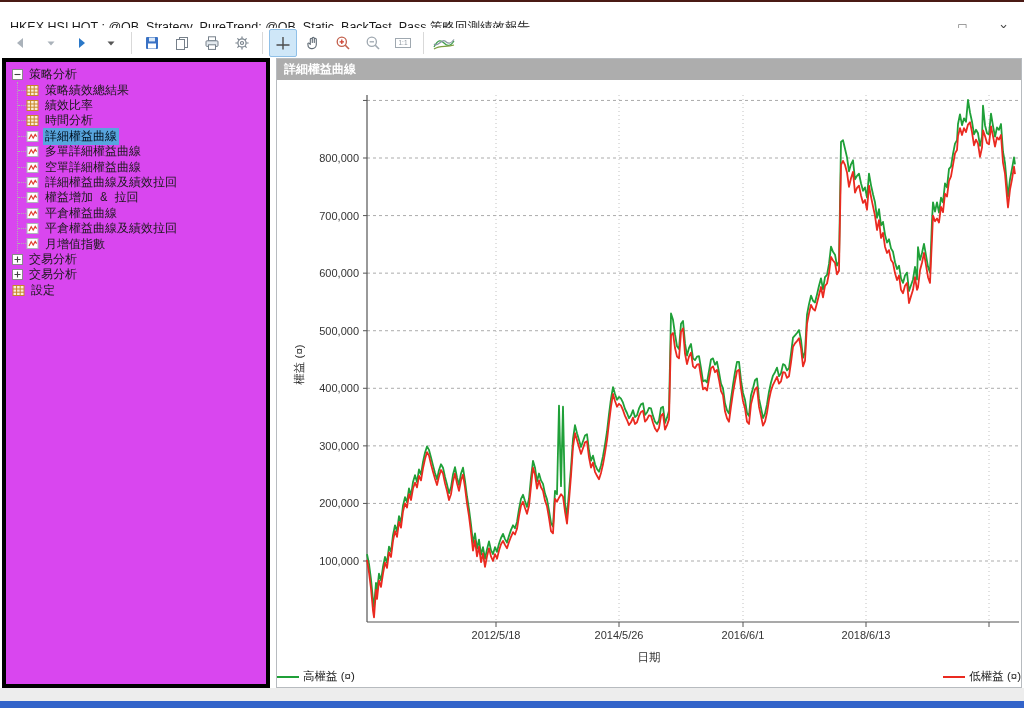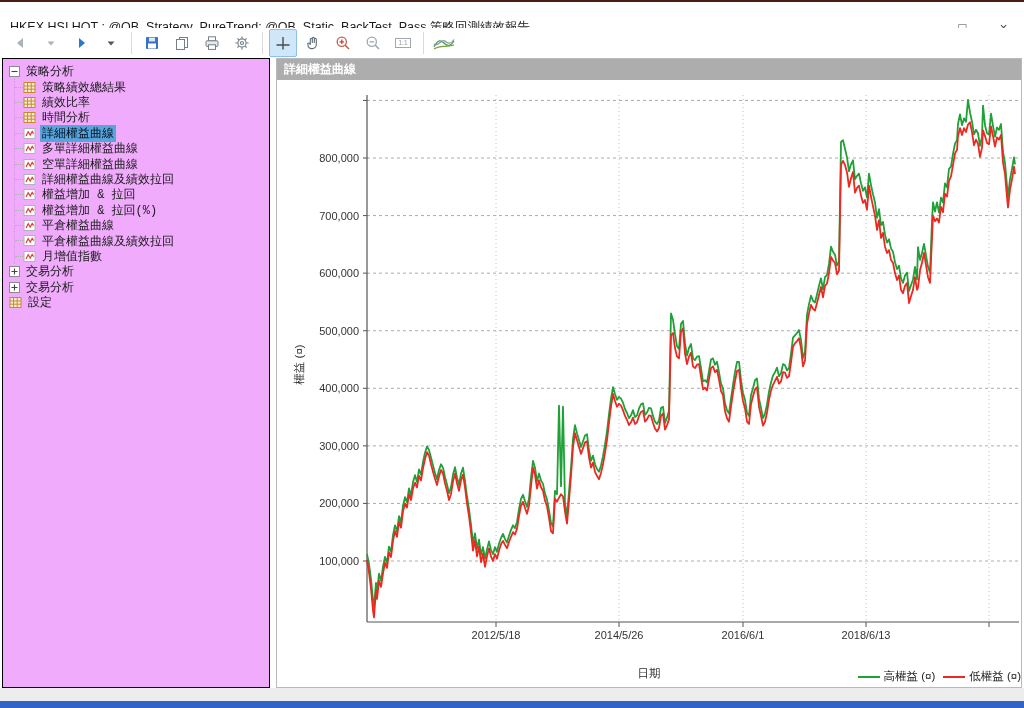--- a/index.html
+++ b/index.html
@@ -15,32 +15,32 @@
   
   .toolbar{position:absolute;left:0;top:28px;width:1024px;height:30px;background:#ffffff;
            display:flex;align-items:center;padding-left:6px;box-sizing:border-box;}
   .tbgroup{display:flex;align-items:center;}
   .tbsep{width:1px;height:22px;background:#d9d9d9;margin:0 5px;}
   .tbbtn{width:26px;height:26px;display:flex;align-items:center;justify-content:center;
          border:1px solid transparent;border-radius:2px;margin:0 1px;}
   .tbbtn.active{background:#cfe7f8;border-color:#8fc0e8;}
   .tbbtn svg{display:block;}
   
-  .sidebar{position:absolute;left:2px;top:58px;width:268px;height:630px;background:#f0abfc;
-           border:1px solid #000000;box-sizing:border-box;overflow:hidden;}
+  .sidebar{position:absolute;left:2px;top:58px;width:268px;height:630px;background:#d946ef;
+           border:4px solid #000000;box-sizing:border-box;overflow:hidden;}
   .splitter{position:absolute;left:270px;top:58px;width:6px;height:630px;background:#ffffff;}
   .main{position:absolute;left:276px;top:58px;width:746px;height:630px;background:#fff;
         border:1px solid #b7bbbf;box-sizing:border-box;}
   .panelheader{height:21px;background:#adadad;color:#ffffff;font-size:12px;font-weight:bold;
                line-height:21px;padding-left:7px;}
   .chartarea{position:relative;width:744px;height:606px;background:#fff;}
   .ylab{position:absolute;left:-8px;top:277px;transform:rotate(-90deg);transform-origin:center;
         font-size:11.5px;color:#333;width:60px;text-align:center;}
-  .xlab{position:absolute;left:0;top:570px;width:744px;text-align:center;font-size:11.5px;color:#333;margin-top:16px;}
-  .legend{position:absolute;left:0;top:589px;width:744px;display:flex;justify-content:flex-end;
+  .xlab{position:absolute;left:0;top:570px;width:744px;text-align:center;font-size:11.5px;color:#333;}
+  .legend{position:absolute;left:0;top:589px;width:744px;display:flex;justify-content:space-between;
           gap:8px;font-size:11.5px;color:#222;}
   .legitem{display:flex;align-items:center;gap:4px;}
   .legswatch{width:22px;height:2px;}
   
   .tree{padding:5px 0 0 6px;font-size:12px;color:#1a1a1a;}
   .trow{display:flex;align-items:center;height:15.4px;white-space:nowrap;}
   .toggle{width:11px;height:11px;border:1px solid #8a8a8a;box-sizing:border-box;background:#fff;
           display:inline-flex;align-items:center;justify-content:center;margin-right:4px;flex:0 0 auto;}
   .toggle svg{display:block;}
   .tchildren{margin-left:5px;border-left:1px dotted #b0b0b0;font-family:Liberation Mono, monospace;}
@@ -280,30 +280,20 @@
         </div>
         <div class="trow">
           <span class="stub"></span>
           <span class="ticon">
             <svg width="13" height="13">
               <rect x="1" y="1.5" width="11" height="10" fill="#ffffff" stroke="#aeb4b9"></rect>
               <polyline points="3,9 5.2,4.8 7.2,8 9.2,4.5 10.6,6.6" fill="none" stroke="#e03c30" stroke-width="1.2"></polyline>
             </svg>
           </span>
           <span class="tlabel">權益增加 &amp; 拉回</span>
-        </div>
-        <div class="trow">
-          <span class="stub"></span>
-          <span class="ticon">
-            <svg width="13" height="13">
-              <rect x="1" y="1.5" width="11" height="10" fill="#ffffff" stroke="#aeb4b9"></rect>
-              <polyline points="3,9 5.2,4.8 7.2,8 9.2,4.5 10.6,6.6" fill="none" stroke="#e03c30" stroke-width="1.2"></polyline>
-            </svg>
-          </span>
-          <span class="tlabel">權益增加 &amp; 拉回(%)</span>
         </div>
         <div class="trow">
           <span class="stub"></span>
           <span class="ticon">
             <svg width="13" height="13">
               <rect x="1" y="1.5" width="11" height="10" fill="#ffffff" stroke="#aeb4b9"></rect>
               <polyline points="3,9 5.2,4.8 7.2,8 9.2,4.5 10.6,6.6" fill="none" stroke="#e03c30" stroke-width="1.2"></polyline>
             </svg>
           </span>
           <span class="tlabel">平倉權益曲線</span>

